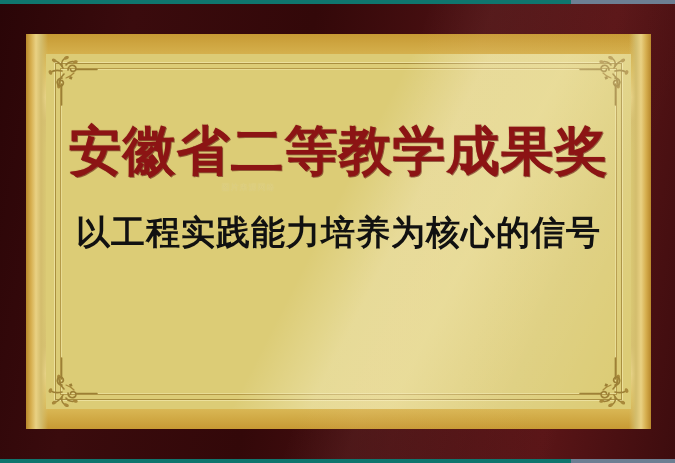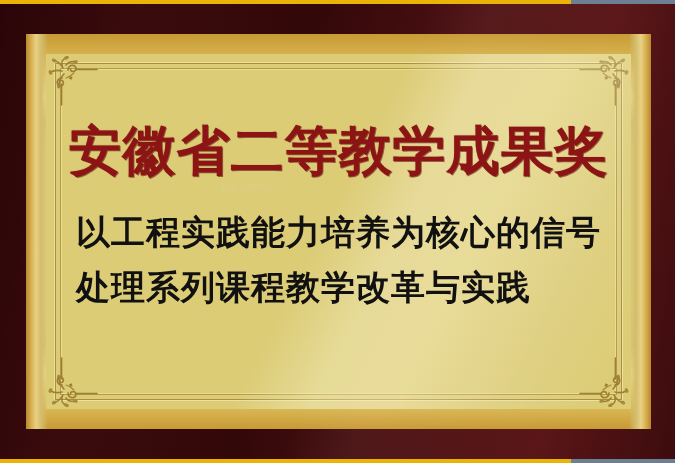--- a/index.html
+++ b/index.html
@@ -12,21 +12,21 @@
     height: 463px;
     overflow: hidden;
     font-family: "Liberation Serif", "DejaVu Serif", serif;
   }
 
   
   .stage {
     position: relative;
     width: 571px;
     height: 463px;
-    background: #eab308;
+    background: #0f766e;
   }
 
   
   .wood-frame {
     position: absolute;
     left: 0;
     top: 4px;
     width: 675px;
     height: 455px;
     background:
@@ -302,21 +302,20 @@
           </svg>
         </div>
 
         <div class="content">
           <div class="award-title">安徽省二等教学成果奖</div>
 
           <div class="watermark">图片来源网络</div>
 
           <div class="subtitle">
             <span class="sub-line">以工程实践能力培养为核心的信号</span>
-            <span class="sub-line">处理系列课程教学改革与实践</span>
           </div>
         </div>
 
         <div class="sheen"></div>
       </div>
     </div>
   </div>
 </div>
 
 </body></html>

